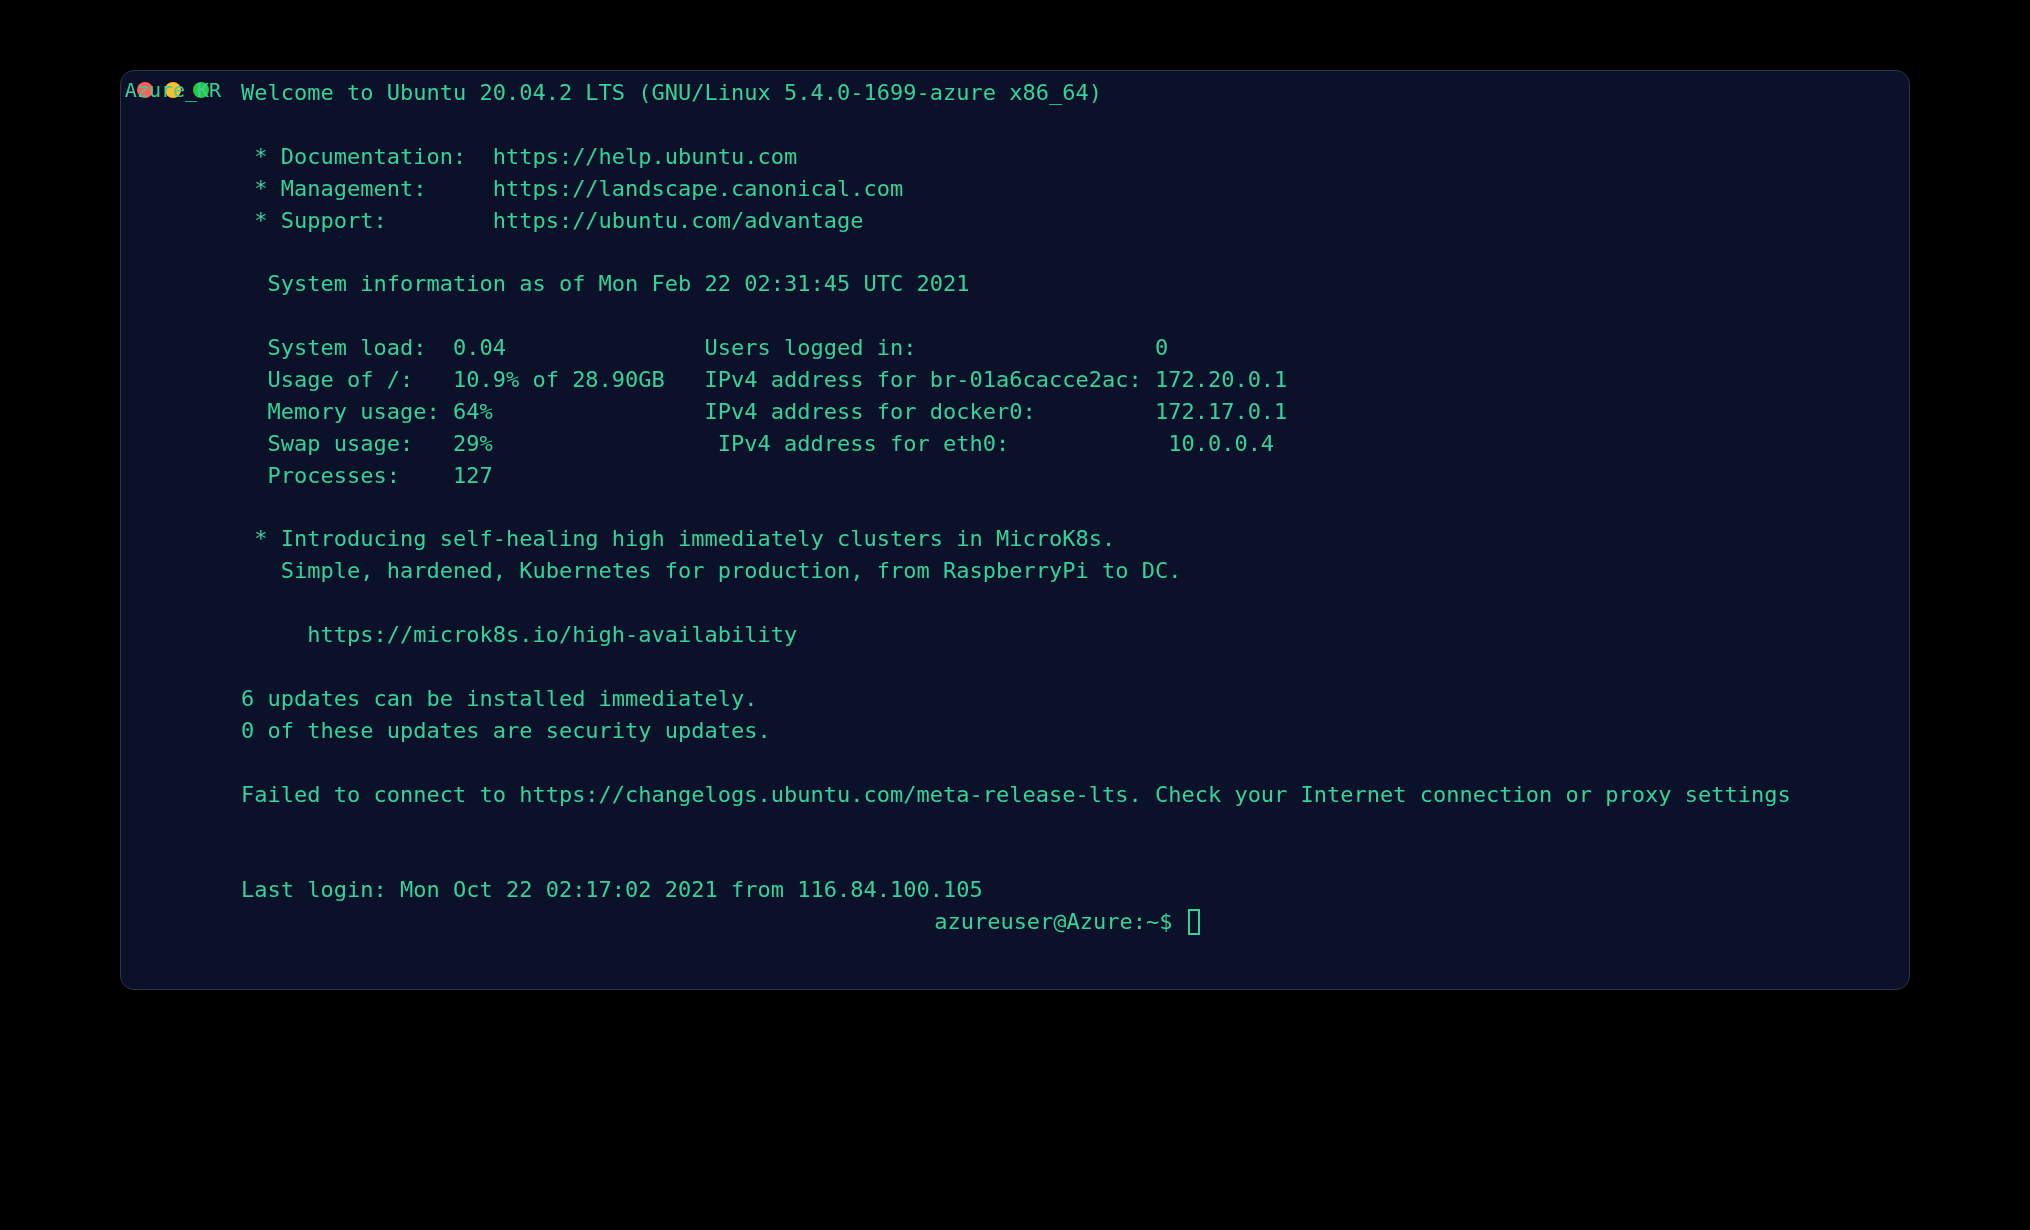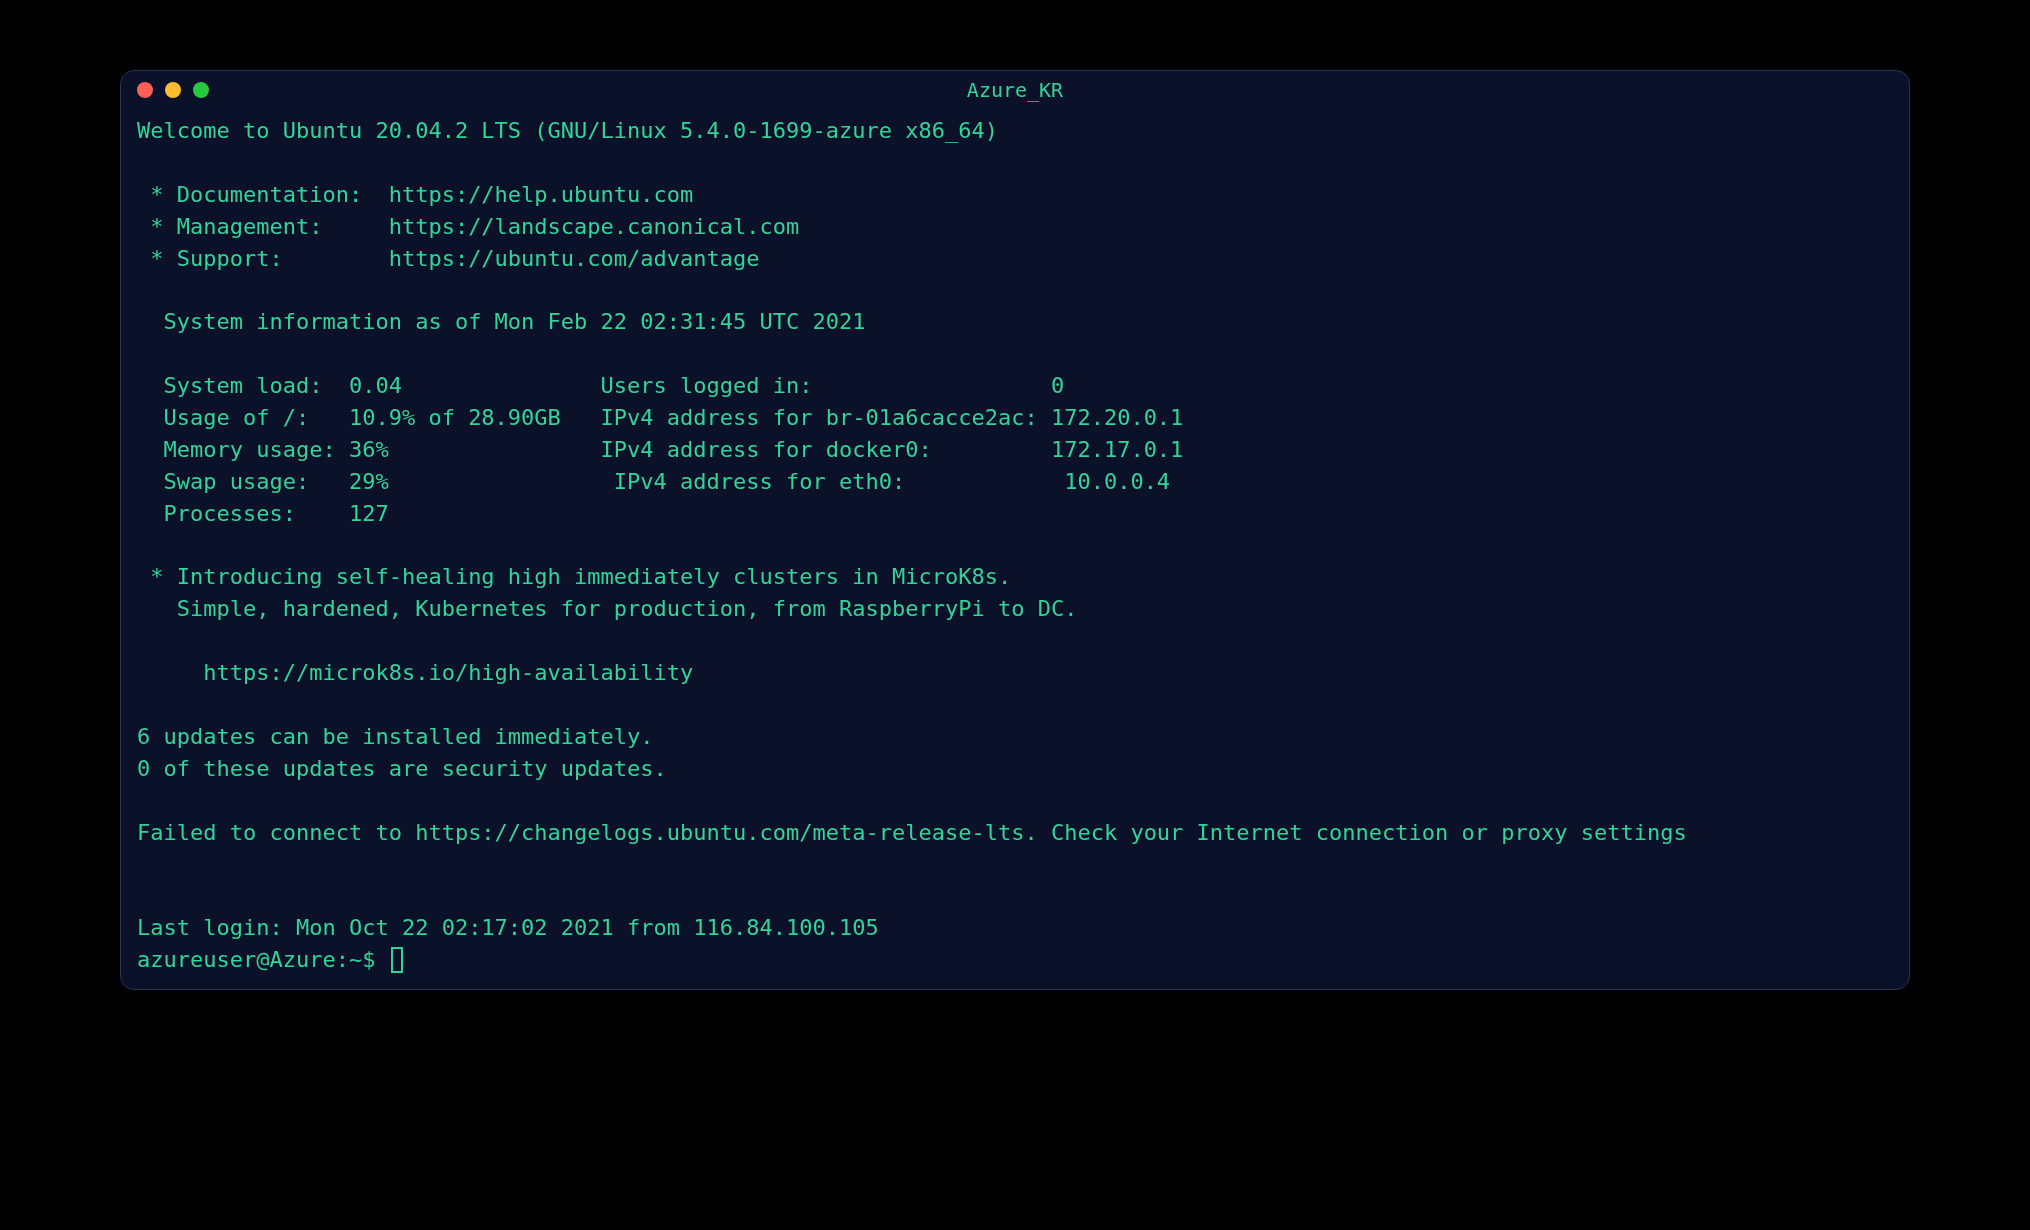--- a/index.html
+++ b/index.html
@@ -15,21 +15,20 @@
     }
     .terminal-window {
       width: 1790px;
       height: 920px;
       background: #0a1128;
       border-radius: 14px;
       border: 1px solid #2a344d;
       box-shadow: 0 30px 60px rgba(0,0,0,0.6);
       overflow: hidden;
       display: flex;
-      flex-direction: column;
     }
     .titlebar {
       height: 38px;
       display: flex;
       align-items: center;
       position: relative;
       padding: 0 16px;
       flex-shrink: 0;
     }
     .traffic-lights {
@@ -65,21 +64,21 @@
     .terminal-body span { color: #34d399; }
     .cursor {
       display: inline-block;
       width: 12px;
       height: 26px;
       border: 2px solid #34d399;
       vertical-align: text-bottom;
       margin-left: 2px;
       margin-bottom: 1px;
     }
-    .prompt-line { display: flex; align-items: center; }
+    .prompt-line { display: flex; align-items: center; justify-content: center; }
   </style>
 </head>
 <body>
 
 <div class="terminal-window">
   <div class="titlebar">
     <div class="traffic-lights">
       <div class="traffic-light tl-red"></div>
       <div class="traffic-light tl-yellow"></div>
       <div class="traffic-light tl-green"></div>
@@ -89,21 +88,21 @@
   <div class="terminal-body"><span>Welcome to Ubuntu 20.04.2 LTS (GNU/Linux 5.4.0-1699-azure x86_64)</span>
 
 <span> * Documentation:  https://help.ubuntu.com</span>
 <span> * Management:     https://landscape.canonical.com</span>
 <span> * Support:        https://ubuntu.com/advantage</span>
 
 <span>  System information as of Mon Feb 22 02:31:45 UTC 2021</span>
 
 <span>  System load:  0.04               Users logged in:                  0</span>
 <span>  Usage of /:   10.9% of 28.90GB   IPv4 address for br-01a6cacce2ac: 172.20.0.1</span>
-<span>  Memory usage: 36%                IPv4 address for docker0:         172.17.0.1</span>
+<span>  Memory usage: 64%                IPv4 address for docker0:         172.17.0.1</span>
 <span>  Swap usage:   29%                 IPv4 address for eth0:            10.0.0.4</span>
 <span>  Processes:    127</span>
 
 <span> * Introducing self-healing high immediately clusters in MicroK8s.</span>
 <span>   Simple, hardened, Kubernetes for production, from RaspberryPi to DC.</span>
 
 <span>     https://microk8s.io/high-availability</span>
 
 <span>6 updates can be installed immediately.</span>
 <span>0 of these updates are security updates.</span>

